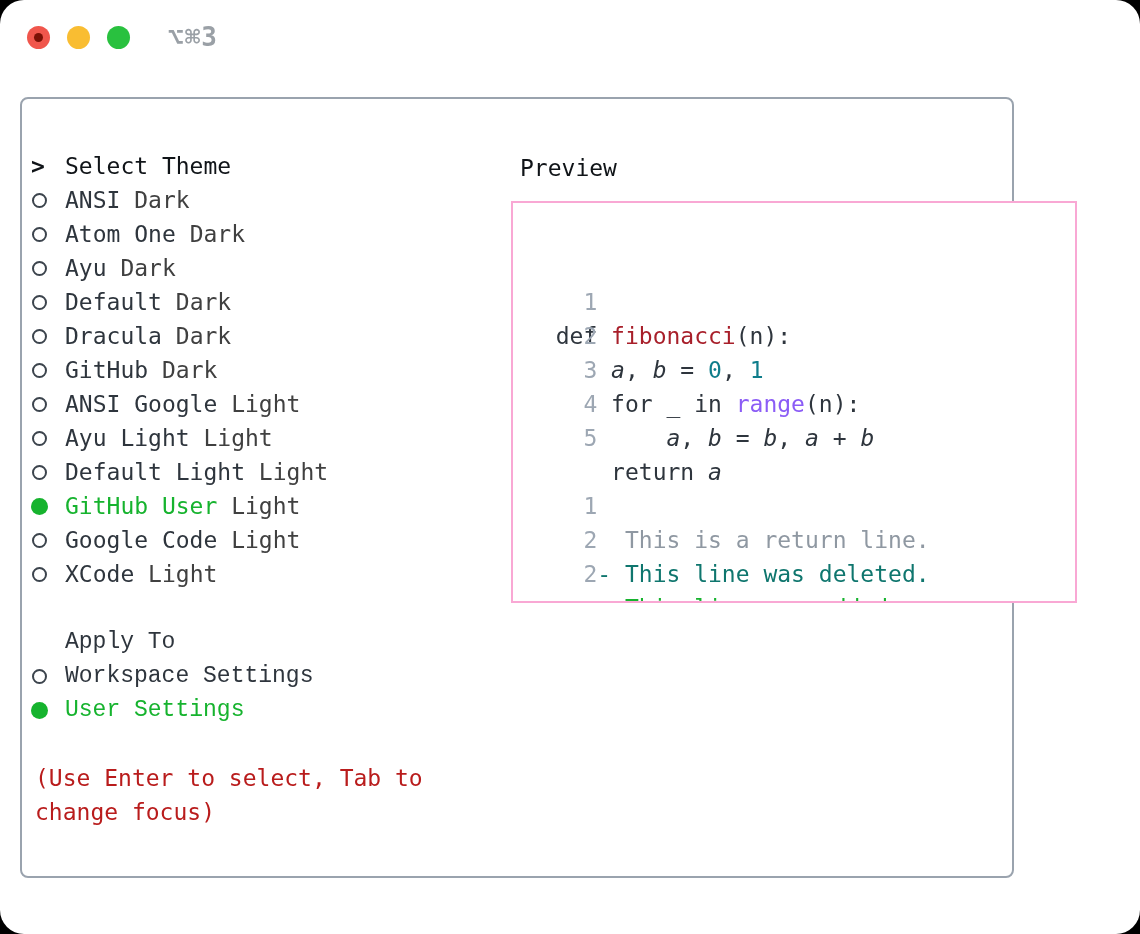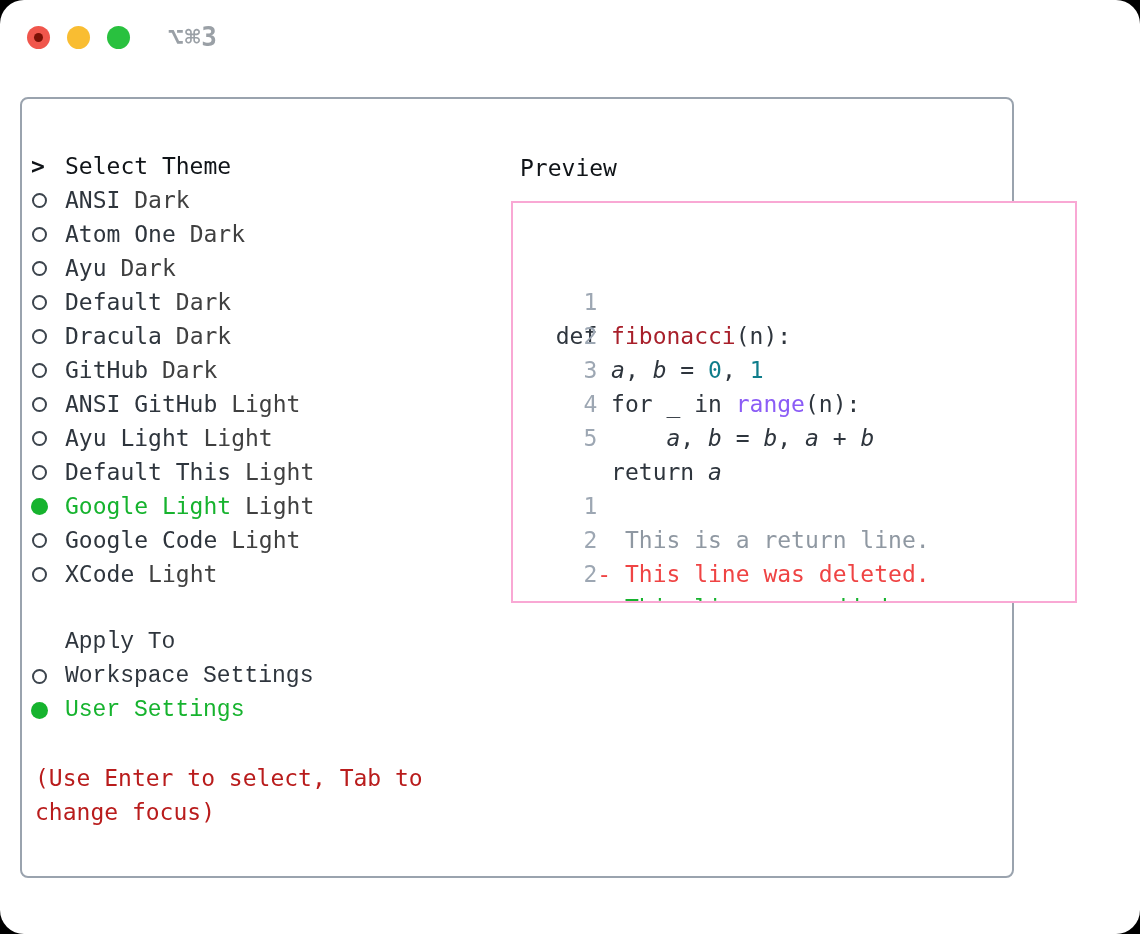--- a/index.html
+++ b/index.html
@@ -41,21 +41,21 @@
     padding:48px 0 0 15px;overflow:hidden;
   }
   .cline{white-space:pre;font-size:23px;line-height:34px;height:34px;}
   .lnum{color:#9da7b3;}
   .tok-plain{color:#2e353d;}
   .tok-func{color:#a81f2a;}
   .tok-lit{color:#0f7d8b;}
   .tok-call{color:#8b5cf6;}
   .tok-var{color:#2e353d;font-style:italic;}
   .tok-context{color:#8f98a2;}
-  .tok-deleted{color:#ef4444;}
+  .tok-deleted{color:#0f766e;}
   .tok-added{color:#16b32e;}
 </style>
 </head>
 <body>
 
 <div class="window">
 
   <div class="titlebar">
     <span class="light red"></span>
     <span class="light yellow"></span>
@@ -102,39 +102,39 @@
   </div>
 
   <div class="row">
     <span class="marker"><span class="circle"></span></span>
     <span class="name">GitHub</span>
     <span class="variant">Dark</span>
   </div>
 
   <div class="row">
     <span class="marker"><span class="circle"></span></span>
-    <span class="name">ANSI GitHub</span>
+    <span class="name">ANSI Google</span>
     <span class="variant">Light</span>
   </div>
 
   <div class="row">
     <span class="marker"><span class="circle"></span></span>
     <span class="name">Ayu Light</span>
     <span class="variant">Light</span>
   </div>
 
   <div class="row">
     <span class="marker"><span class="circle"></span></span>
-    <span class="name">Default This</span>
+    <span class="name">Default Light</span>
     <span class="variant">Light</span>
   </div>
 
   <div class="row">
     <span class="marker"><span class="circle filled"></span></span>
-    <span class="name selected">Google Light</span>
+    <span class="name selected">GitHub User</span>
     <span class="variant">Light</span>
   </div>
 
   <div class="row">
     <span class="marker"><span class="circle"></span></span>
     <span class="name">Google Code</span>
     <span class="variant">Light</span>
   </div>
 
   <div class="row">

